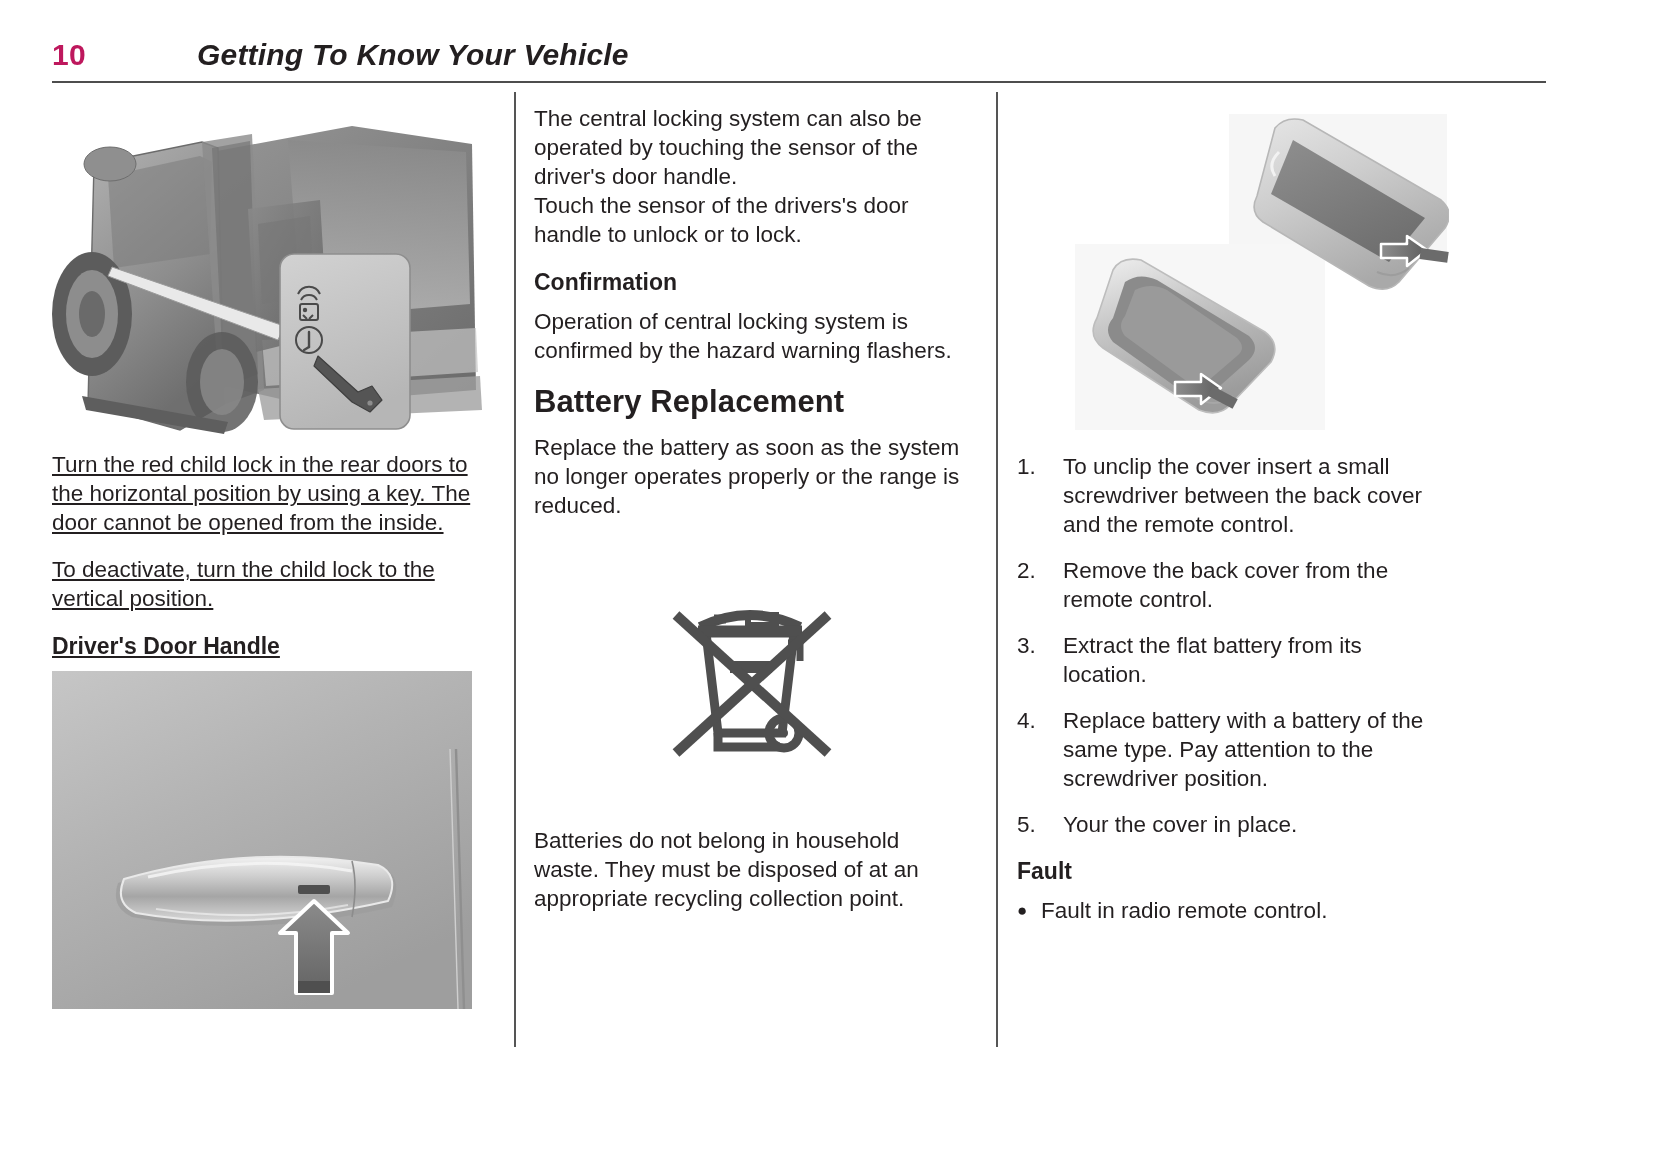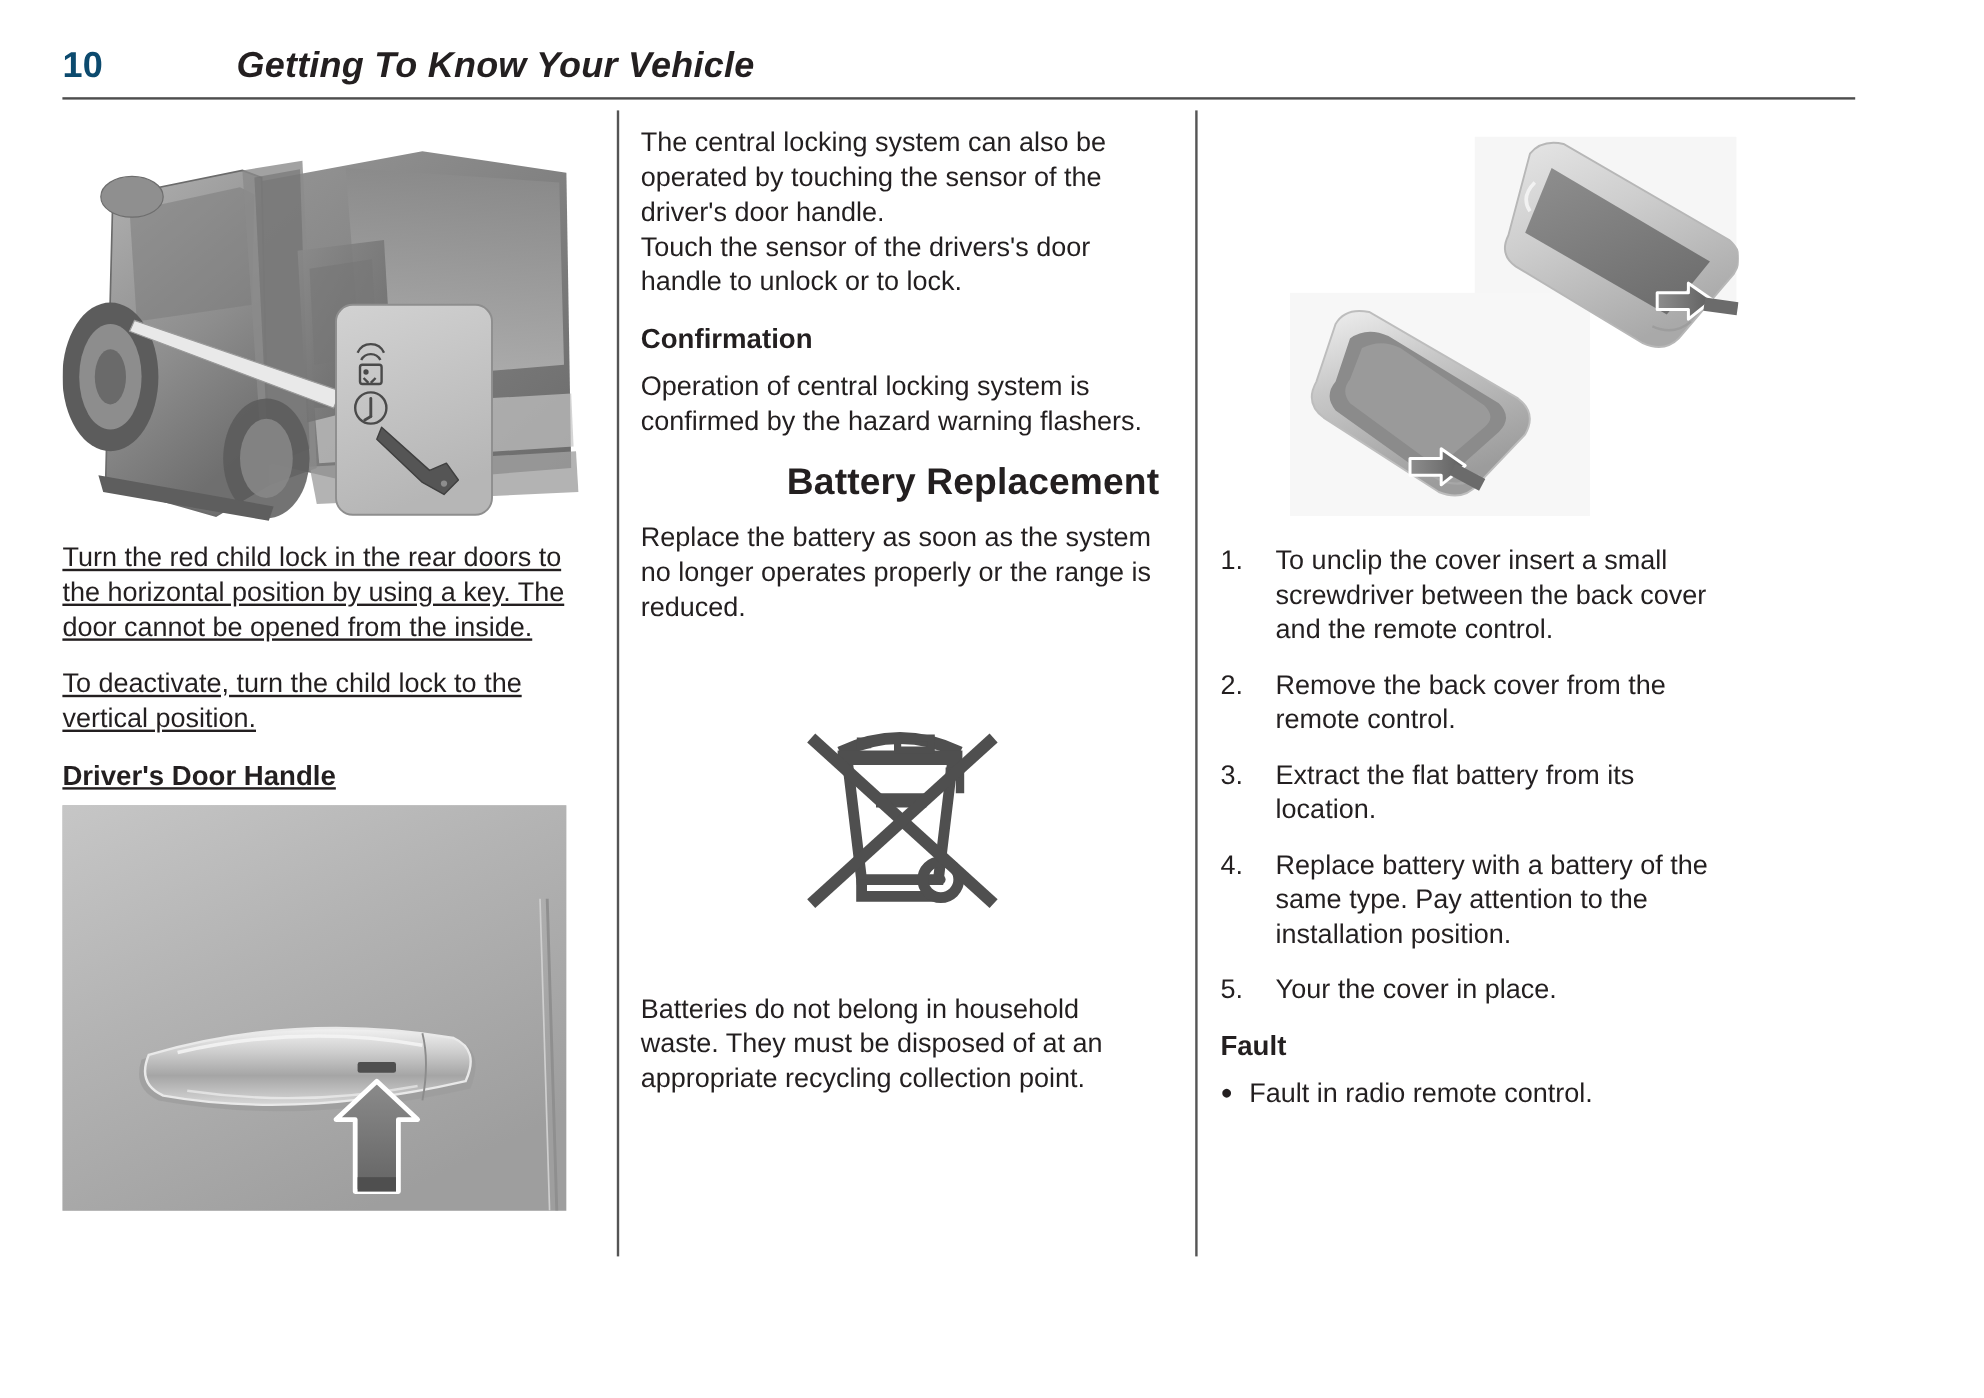--- a/index.html
+++ b/index.html
@@ -24,21 +24,21 @@
     width: 1494px;
     height: 44px;
   }
   .page-number {
     position: absolute;
     left: 0;
     top: 0;
     font-size: 30px;
     font-weight: bold;
     letter-spacing: 0.3px;
-    color: #0c4a6e;
+    color: #be185d;
   }
   .chapter-title {
     position: absolute;
     left: 145px;
     top: 0;
     font-size: 30px;
     font-weight: bold;
     letter-spacing: 0.2px;
     color: #231f20;
     font-style: italic;
@@ -96,21 +96,20 @@
     line-height: 30px;
     color: #231f20;
   }
   h2.section-head {
     margin: 0 0 12px 0;
     font-size: 31px;
     font-weight: bold;
     line-height: 38px;
     letter-spacing: 0.1px;
     color: #231f20;
-    text-align: right;
   }
 
   
   ol.num-list {
     margin: 0;
     padding: 0;
     list-style: none;
   }
   ol.num-list li {
     position: relative;
@@ -441,21 +440,21 @@
       <li>
         <span class="num">2.</span>
         <span>Remove the back cover from the remote control.</span>
       </li>
       <li>
         <span class="num">3.</span>
         <span>Extract the flat battery from its location.</span>
       </li>
       <li>
         <span class="num">4.</span>
-        <span>Replace battery with a battery of the same type. Pay attention to the installation position.</span>
+        <span>Replace battery with a battery of the same type. Pay attention to the screwdriver position.</span>
       </li>
       <li>
         <span class="num">5.</span>
         <span>Your the cover in place.</span>
       </li>
     </ol>
 
     <h3 class="sub-head">Fault</h3>
 
     <ul class="dot-list">

